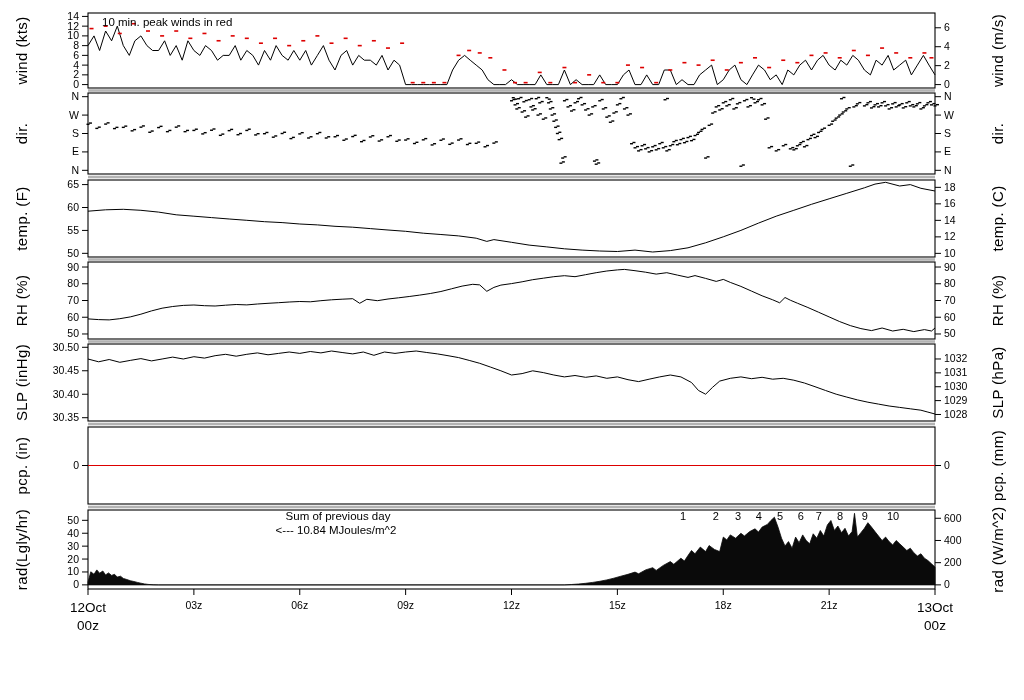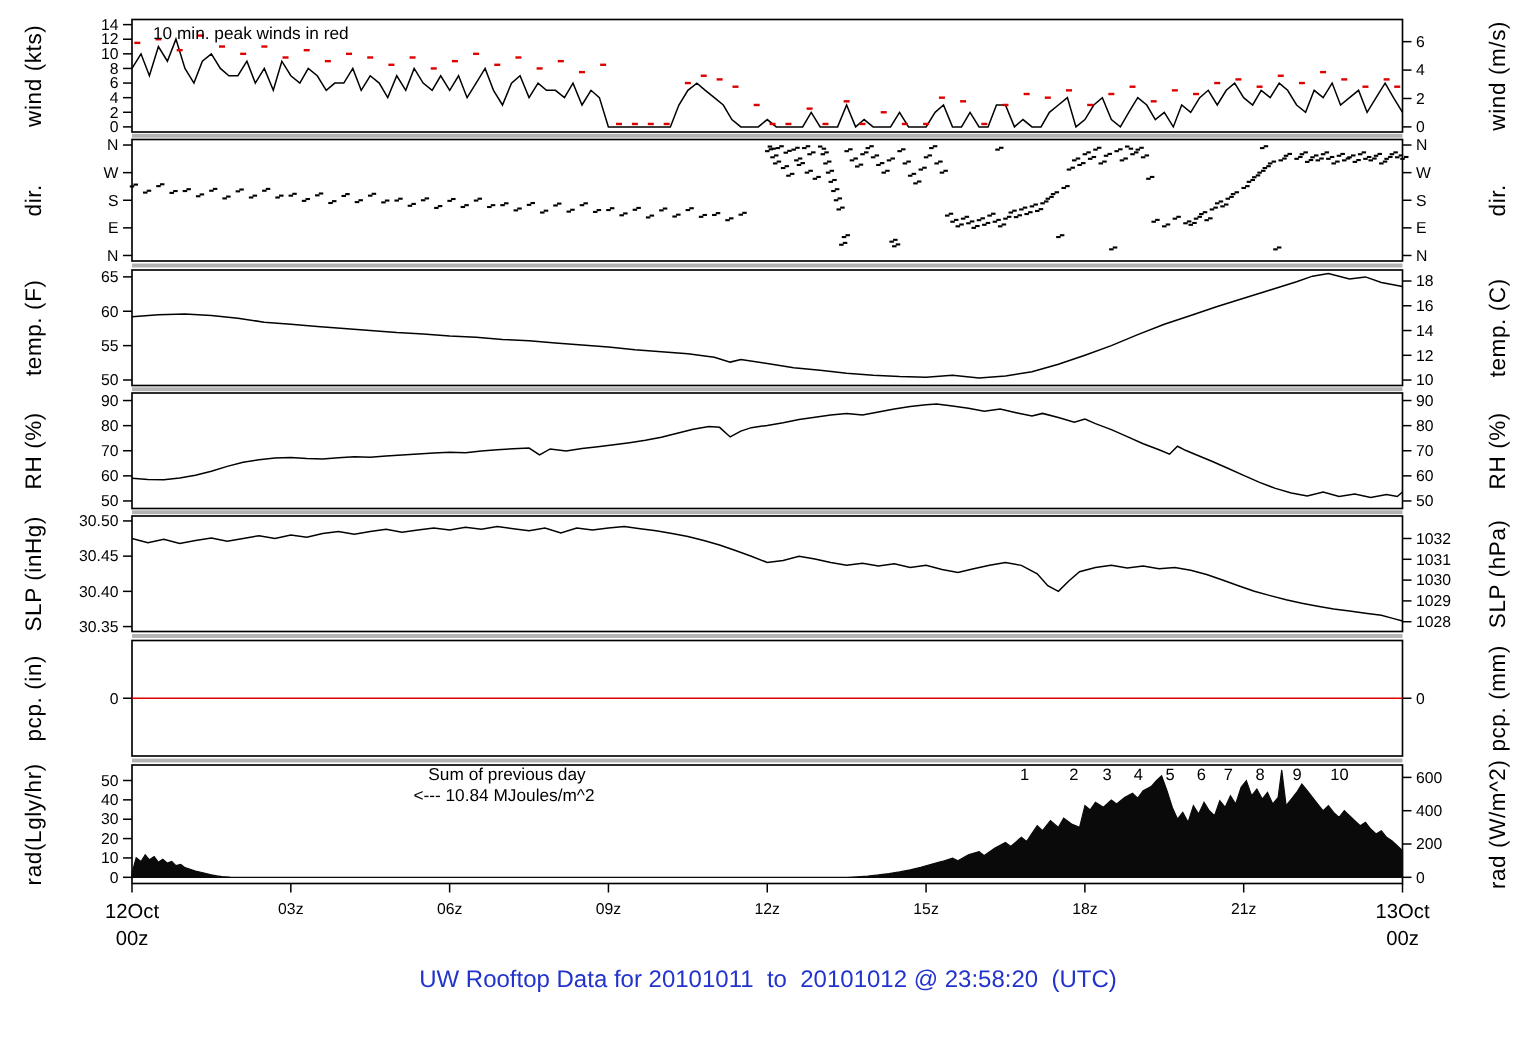--- a/index.html
+++ b/index.html
@@ -632,14 +632,13 @@
       <text x="715.83875" y="520" text-anchor="middle" class="radnum" fill="#9933cc">2</text>
       <text x="738.0725000000001" y="520" text-anchor="middle" class="radnum" fill="#9933cc">3</text>
       <text x="758.8945833333333" y="520" text-anchor="middle" class="radnum" fill="#9933cc">4</text>
       <text x="780.0695833333333" y="520" text-anchor="middle" class="radnum" fill="#9933cc">5</text>
       <text x="800.8916666666667" y="520" text-anchor="middle" class="radnum" fill="#9933cc">6</text>
       <text x="818.8904166666666" y="520" text-anchor="middle" class="radnum" fill="#9933cc">7</text>
       <text x="840.0654166666666" y="520" text-anchor="middle" class="radnum" fill="#9933cc">8</text>
       <text x="864.7695833333333" y="520" text-anchor="middle" class="radnum" fill="#9933cc">9</text>
       <text x="893.0029166666666" y="520" text-anchor="middle" class="radnum" fill="#9933cc">10</text>
     </svg>
-  <div id="chart-title" style="color: rgb(34, 51, 204);">UW Rooftop Data for 20101011  to  20101012 @ 23:58:20  (UTC)</div>
 </div>
 
 </body></html>

